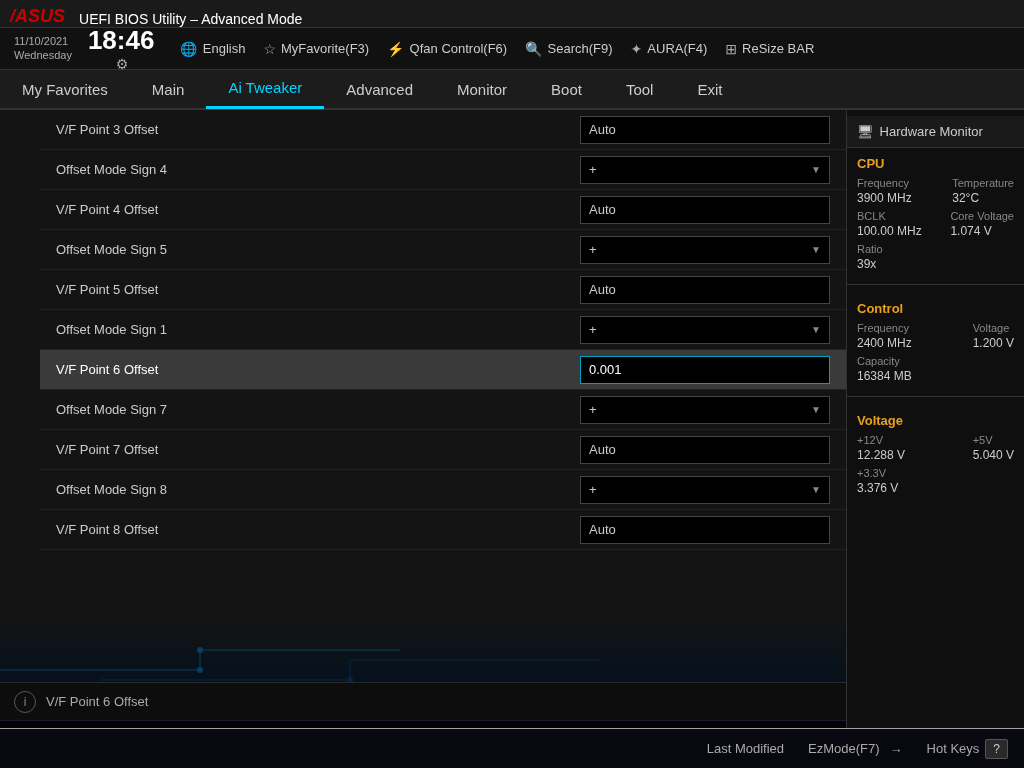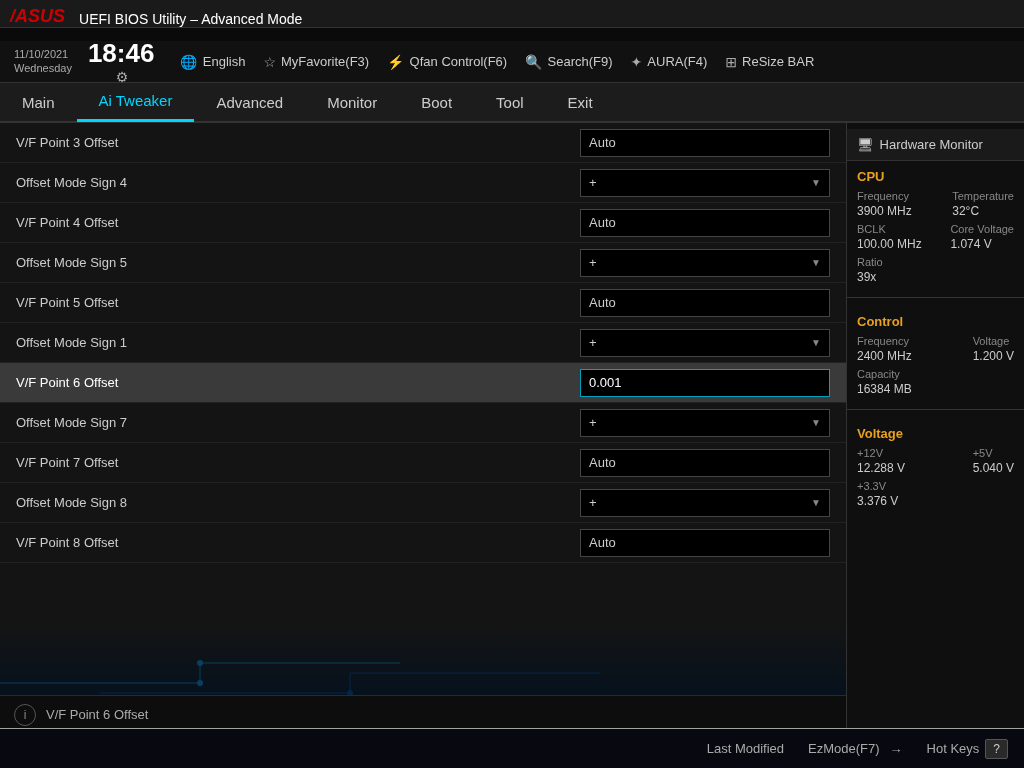--- a/index.html
+++ b/index.html
@@ -34,21 +34,20 @@
 
     
     #time-bar {
       background: #111;
       height: 42px;
       display: flex;
       align-items: center;
       padding: 0 14px;
       gap: 16px;
       border-bottom: 1px solid #333;
-      margin-top: 13px;
     }
     #datetime {
       display: flex;
       flex-direction: column;
       font-size: 11px;
       color: #aaa;
       line-height: 1.2;
     }
     #clock {
       font-size: 26px;
@@ -305,20 +304,23 @@
     </div>
     <div class="toolbar-item">
       <span class="toolbar-icon">⊞</span>
       <span>ReSize BAR</span>
     </div>
   </div>
 </div>
 
 <div id="nav-bar">
   <div class="nav-item">
+    <span>My Favorites</span>
+  </div>
+  <div class="nav-item">
     <span>Main</span>
   </div>
   <div class="nav-item active">
     <span>Ai Tweaker</span>
   </div>
   <div class="nav-item">
     <span>Advanced</span>
   </div>
   <div class="nav-item">
     <span>Monitor</span>
@@ -329,21 +331,21 @@
   <div class="nav-item">
     <span>Tool</span>
   </div>
   <div class="nav-item">
     <span>Exit</span>
   </div>
 </div>
 
 <div style="display:flex; height:calc(768px - 36px - 42px - 40px); position:relative;">
 
-  <div id="content" style="flex:1; height:100%; position:relative;">
+  <div id="content" style="flex:1; height:100%; position:relative;padding-left:40px;">
     <div class="settings-table">
 
       <div class="settings-row">
         <span class="row-label">V/F Point 3 Offset</span>
         <div class="row-value">
           <div class="value-box">
             <span>Auto</span>
           </div>
         </div>
       </div>

